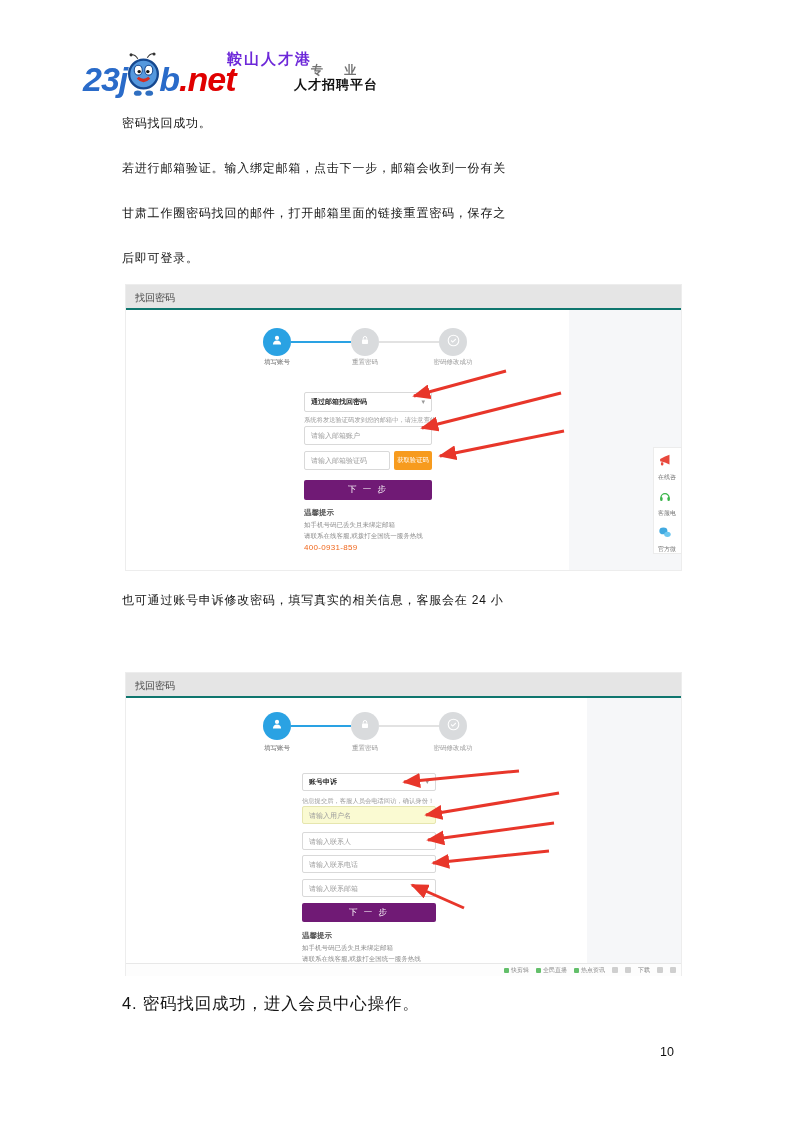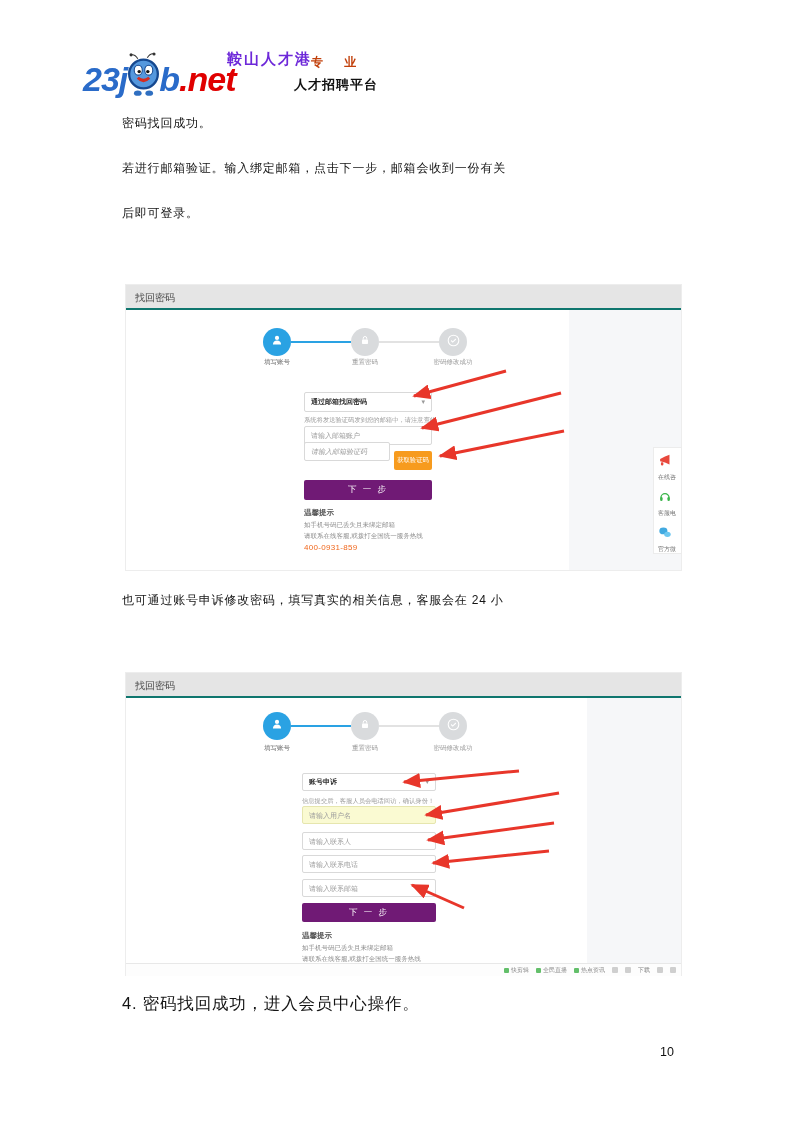--- a/index.html
+++ b/index.html
@@ -8,21 +8,21 @@
     position:relative; width:800px; height:1131px; background:#fff;
     font-family:"Liberation Sans","DejaVu Sans",sans-serif; overflow:hidden;
   }
 
   
   .logo-row { position:absolute; left:83px; top:52px; display:flex; align-items:flex-end; }
   .brand-blue { font-size:34px; font-weight:800; font-style:italic; color:#2a6bc9; letter-spacing:-1px; line-height:1; }
   .brand-red  { font-size:34px; font-weight:800; font-style:italic; color:#e00000; letter-spacing:-1px; line-height:1; }
   .logo-head { margin:0 -3px -4px -2px; }
   .site-name { position:absolute; left:227px; top:50px; font-size:15px; font-weight:bold; color:#6d28d9; letter-spacing:2px; }
-  .tagline-top { position:absolute; left:311px; top:54px; font-size:12px; font-weight:bold; color:#c2410c; letter-spacing:9px; }
+  .tagline-top { position:absolute; left:311px; top:62px; font-size:12px; font-weight:bold; color:#737373; letter-spacing:9px; }
   .tagline-bottom { position:absolute; left:294px; top:76px; font-size:13px; font-weight:bold; color:#111; letter-spacing:1px; }
 
   
   .doc { position:absolute; color:#141414; font-size:12px; letter-spacing:0.8px; }
   .doc-lines div { line-height:45px; white-space:nowrap; }
   .p3 div { line-height:44px; }
   .p4 { font-size:16.5px; }
   .pageno { position:absolute; left:660px; top:1045px; font-size:12.5px; color:#111; }
 
   
@@ -91,20 +91,21 @@
     <span class="brand-blue">b</span>
     <span class="brand-red">.net</span>
   </div>
   <div class="site-name">鞍山人才港</div>
   <div class="tagline-top">专 业</div>
   <div class="tagline-bottom">人才招聘平台</div>
 
   <div class="doc" style="left:122px; top:115px;">密码找回成功。</div>
   <div class="doc doc-lines" style="left:122px; top:146px;">
     <div>若进行邮箱验证。输入绑定邮箱，点击下一步，邮箱会收到一份有关</div>
+    <div>甘肃工作圈密码找回的邮件，打开邮箱里面的链接重置密码，保存之</div>
     <div>后即可登录。</div>
   </div>
 
   <div class="panel" style="top:284px; height:287px;">
     <div class="panel-header">找回密码</div>
     <div class="panel-body" style="height:260px;">
       <div class="gray-strip" style="width:112px;"></div>
 
       <div class="connector conn-blue" style="left:165px; top:31px; width:60px;"></div>
       <div class="connector conn-gray" style="left:253px; top:31px; width:60px;"></div>
@@ -135,21 +136,21 @@
       <div class="step-label dark" style="left:116px; top:48px;">填写账号</div>
       <div class="step-label" style="left:204px; top:48px;">重置密码</div>
       <div class="step-label" style="left:292px; top:48px;">密码修改成功</div>
 
       <div class="sel" style="left:178px; top:82px; width:128px; height:20px;">
         <span>通过邮箱找回密码</span>
         <span class="chev">▾</span>
       </div>
       <div class="helper" style="left:178px; top:106px;">系统将发送验证码发到您的邮箱中，请注意查收</div>
       <input class="fld" style="left: 178px; top: 116px; width: 128px; height: 19px;" placeholder="请输入邮箱账户">
-      <input class="fld" style="left: 178px; top: 132px; width: 86px; height: 19px; font-style: italic;" placeholder="请输入邮箱验证码">
+      <input class="fld" style="left: 178px; top: 141px; width: 86px; height: 19px;" placeholder="请输入邮箱验证码">
       <button class="btn-code" style="left:268px; top:141px; width:38px; height:19px;">获取验证码</button>
       <button class="btn-next" style="left:178px; top:170px; width:128px; height:20px;">下 一 步</button>
       <div class="tips-title" style="left:178px; top:198px;">温馨提示</div>
       <div class="tip-line" style="left:178px; top:211px;">如手机号码已丢失且未绑定邮箱</div>
       <div class="tip-line" style="left:178px; top:222px;">请联系在线客服,或拨打全国统一服务热线</div>
       <div class="hotline" style="left:178px; top:233px;">400-0931-859</div>
 
       <div class="side-widget" style="left:527px; top:137px; height:107px;">
         <div class="sw-item">
           <span>

